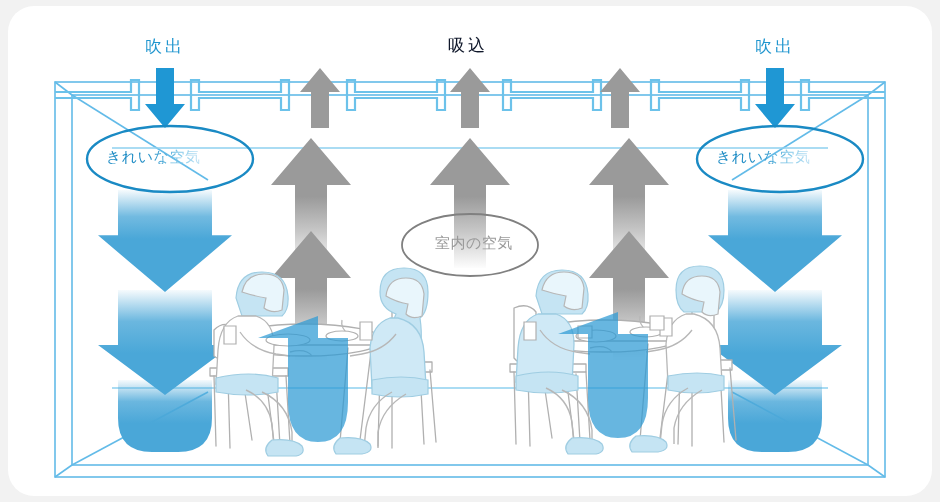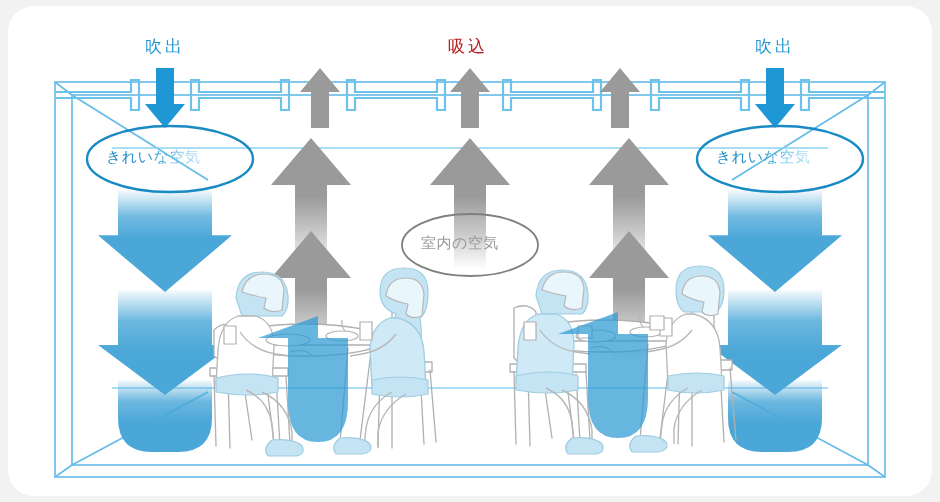--- a/index.html
+++ b/index.html
@@ -41,21 +41,21 @@
   }
   .lbl {
     position: absolute;
     white-space: nowrap;
     letter-spacing: 3px;
     font-size: 17px;
     line-height: 1;
     user-select: none;
   }
   .lbl-blue { color: #2196cf; }
-  .lbl-gray { color: #b91c1c; }
+  .lbl-gray { color: #0f172a; font-family: Liberation Mono, monospace; }
   .bubble-text {
     position: absolute;
     white-space: nowrap;
     font-size: 15px;
     line-height: 1;
     letter-spacing: 0.5px;
     user-select: none;
   }
   .bubble-clean {
     background: linear-gradient(90deg, #1a8ac4 0%, #1a8ac4 42%, #7fc7e8 78%, #bfe2f4 100%);
@@ -293,15 +293,15 @@
     <div class="lbl lbl-blue" style="left:145px; top:38px;">吹出</div>
 
     <div class="lbl lbl-gray" style="left:448px; top:38px;">吸込</div>
 
     <div class="lbl lbl-blue" style="left:755px; top:38px;">吹出</div>
 
     <div class="bubble-text bubble-clean" style="left:106px; top:149px;">きれいな空気</div>
 
     <div class="bubble-text bubble-clean" style="left:716px; top:149px;">きれいな空気</div>
 
-    <div class="bubble-text bubble-room" style="left:421px; top:235px;">室内の空気</div>
+    <div class="bubble-text bubble-room" style="left:435px; top:235px;">室内の空気</div>
   </div>
 </div>
 
 </body></html>

